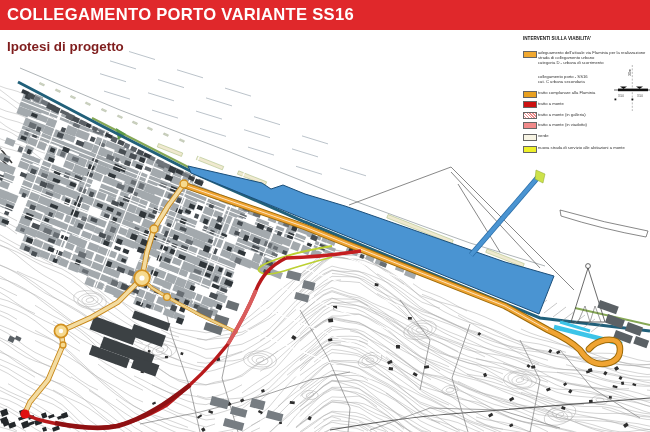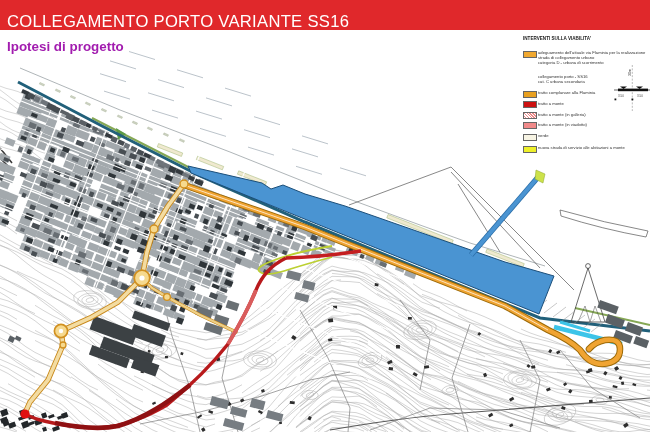--- a/index.html
+++ b/index.html
@@ -1091,14 +1091,14 @@
 <path d="M15,36.5 l7,0 l-3.5,2.6 Z" fill="#111"></path>
 <path d="M31,36.5 l7,0 l-3.5,2.6 Z" fill="#111"></path>
 <text x="13" y="47" font-size="3" fill="#444" font-family="Liberation Sans, sans-serif">3.50</text>
 <text x="32" y="47" font-size="3" fill="#444" font-family="Liberation Sans, sans-serif">3.50</text>
 <rect x="9.5" y="48.5" width="1.8" height="1.8" fill="#111"></rect>
 <rect x="26.5" y="48.5" width="1.8" height="1.8" fill="#111"></rect>
 </svg>
 
 <div style="position:absolute;left:0;top:0;width:650px;height:30px;background:#e0282b;"></div>
 
-<div style="position:absolute;left:7px;top:12px;font-size:16.6px;font-weight:normal;color:#fff;letter-spacing:0.3px;text-align:center;">COLLEGAMENTO PORTO VARIANTE SS16</div>
-
-<div style="position:absolute;left:7px;top:39px;font-size:13.4px;font-weight:bold;color:#a21caf;">Ipotesi di progetto</div>
+<div style="position:absolute;left:7px;top:5px;font-size:16.6px;font-weight:bold;color:#fff;letter-spacing:0.3px;text-align:center;">COLLEGAMENTO PORTO VARIANTE SS16</div>
+
+<div style="position:absolute;left:7px;top:39px;font-size:13.4px;font-weight:bold;color:#7f1d1d;">Ipotesi di progetto</div>
 </body></html>

